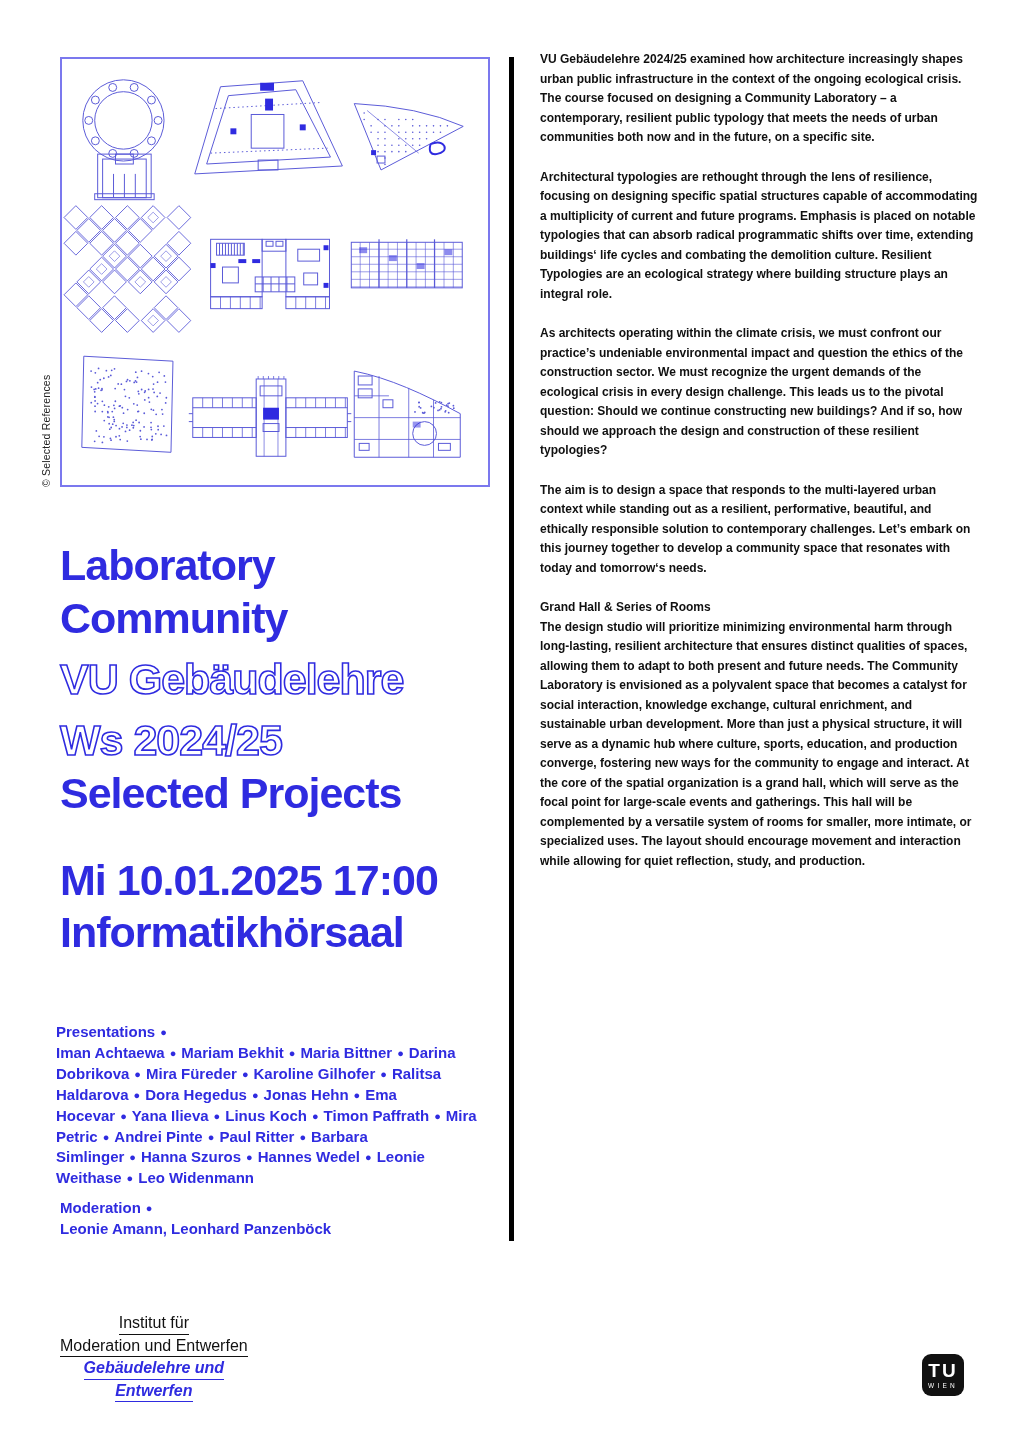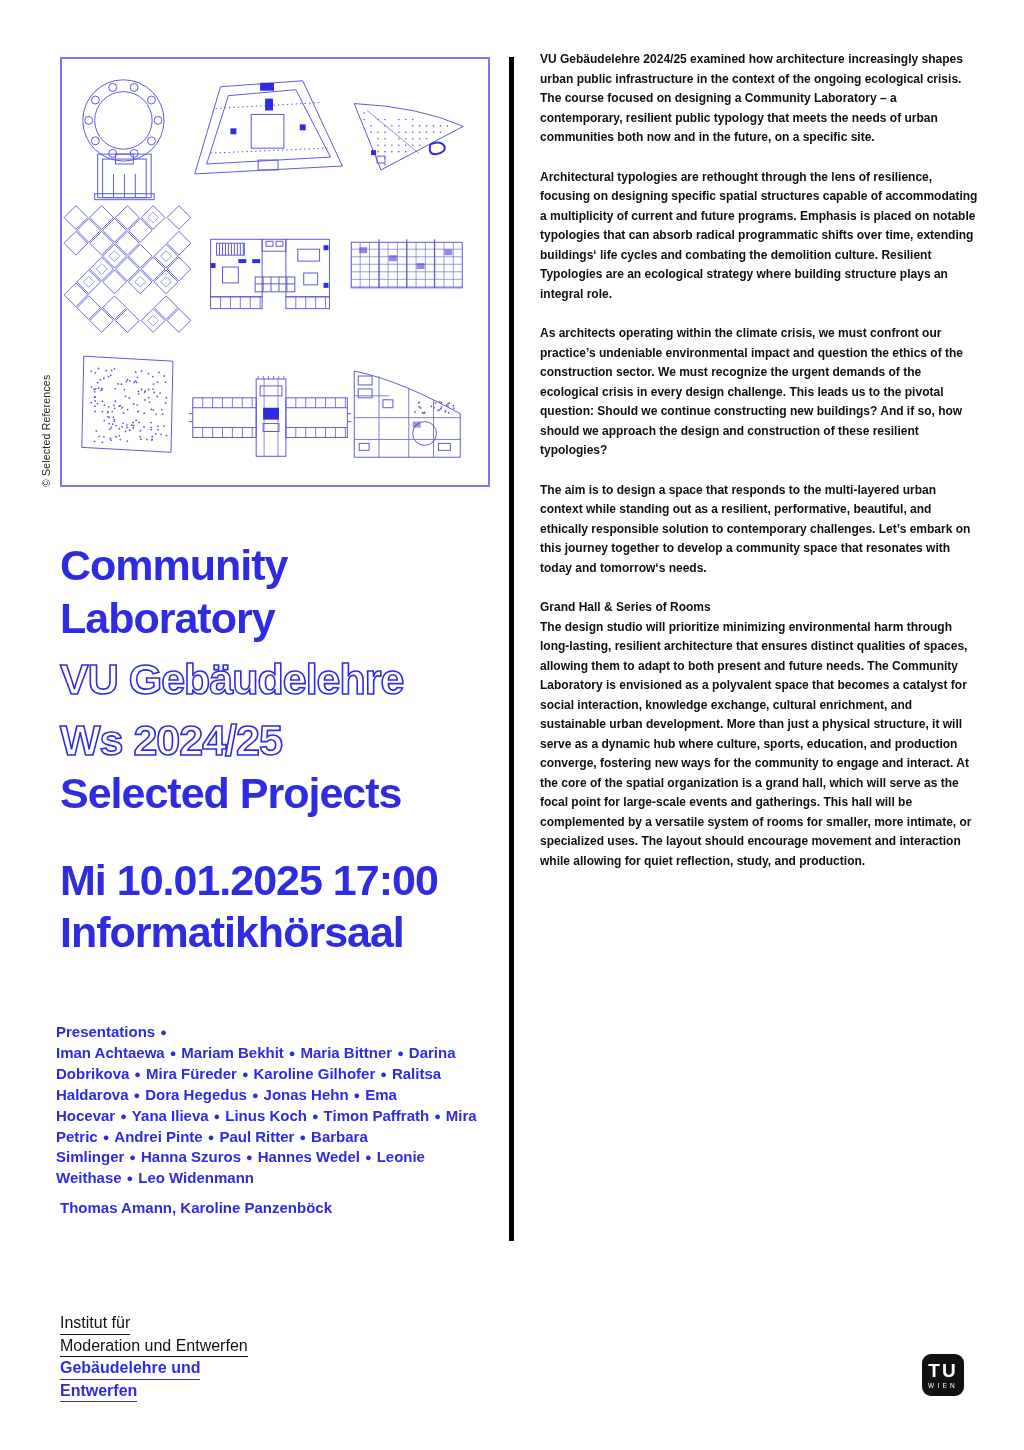--- a/index.html
+++ b/index.html
@@ -50,22 +50,22 @@
   .divider{position:absolute;left:509px;top:57px;width:5px;height:1184px;background:var(--bar);}
   .right-col{position:absolute;left:540px;top:50px;width:440px;
     font-weight:bold;font-size:12px;line-height:19.5px;color:var(--text);}
   .right-col .para{margin-bottom:20px;}
   .right-col .para:last-child{margin-bottom:0;}
   .section-heading{font-weight:bold;}
 
   
   .footer-institute{position:absolute;left:60px;top:1312px;font-size:16px;line-height:21.5px;color:#111;}
   .footer-institute .line{display:inline-block;border-bottom:1.5px solid currentColor;padding-bottom:0px;}
-  .footer-institute .row{line-height:21.5px;}
-  .footer-institute .dept{color:var(--accent);font-weight:bold;}
+  .footer-institute .row{line-height:21.5px;text-align:center;}
+  .footer-institute .dept{color:var(--accent);font-weight:bold;font-style:italic;}
   .tu-logo{position:absolute;left:921px;top:1353px;width:44px;height:44px;}
 </style>
 </head>
 <body>
 
 <div class="page">
 
   <div class="drawings-box">
     <svg viewBox="0 0 430 430" fill="none" stroke="#5a5ad8" stroke-width="1">
 
@@ -534,39 +534,40 @@
             <circle cx="390.9566358024691" cy="347.3548353909465" r="0.9" fill="#5a5ad8" stroke="none"></circle>
             <circle cx="366.15269204389574" cy="356.7691358024691" r="0.9" fill="#5a5ad8" stroke="none"></circle>
             <circle cx="360.3158264746228" cy="346.763683127572" r="0.9" fill="#5a5ad8" stroke="none"></circle>
           </g>
       </g>
     </svg>
   </div>
   <div class="caption-vert">© Selected References</div>
 
   <div class="title-block">
+    <div class="title-line">Laboratory</div>
     <div class="title-line">Community</div>
-    <div class="title-line">Laboratory</div>
     <div class="title-line outline">VU Gebäudelehre</div>
     <div class="title-line outline">Ws 2024/25</div>
     <div class="title-line">Selected Projects</div>
   </div>
 
   <div class="event-block">
     <div class="title-line">Mi 10.01.2025 17:00</div>
     <div class="title-line">Informatikhörsaal</div>
   </div>
 
   <div class="presentations">
     <div class="list-heading"><span>Presentations</span><span class="dot">●</span></div>
     <div class="names-flow"><span>Iman Achtaewa</span><span class="dot">●</span><span>Mariam Bekhit</span><span class="dot">●</span><span>Maria Bittner</span><span class="dot">●</span><span>Darina Dobrikova</span><span class="dot">●</span><span>Mira Füreder</span><span class="dot">●</span><span>Karoline Gilhofer</span><span class="dot">●</span><span>Ralitsa Haldarova</span><span class="dot">●</span><span>Dora Hegedus</span><span class="dot">●</span><span>Jonas Hehn</span><span class="dot">●</span><span>Ema Hocevar</span><span class="dot">●</span><span>Yana Ilieva</span><span class="dot">●</span><span>Linus Koch</span><span class="dot">●</span><span>Timon Paffrath</span><span class="dot">●</span><span>Mira Petric</span><span class="dot">●</span><span>Andrei Pinte</span><span class="dot">●</span><span>Paul Ritter</span><span class="dot">●</span><span>Barbara Simlinger</span><span class="dot">●</span><span>Hanna Szuros</span><span class="dot">●</span><span>Hannes Wedel</span><span class="dot">●</span><span>Leonie Weithase</span><span class="dot">●</span><span>Leo Widenmann</span></div>
   </div>
 
   <div class="moderation">
-    <div>Thomas Amann, Karoline Panzenböck</div>
+    <div class="list-heading"><span>Moderation</span><span class="dot">●</span></div>
+    <div>Leonie Amann, Leonhard Panzenböck</div>
   </div>
 
   <div class="divider"></div>
 
   <div class="right-col">
     <div class="para">VU Gebäudelehre 2024/25 examined how architecture increasingly shapes urban public infrastructure in the context of the ongoing ecological crisis. The course focused on designing a Community Laboratory – a contemporary, resilient public typology that meets the needs of urban communities both now and in the future, on a specific site.</div>
     <div class="para">Architectural typologies are rethought through the lens of resilience, focusing on designing specific spatial structures capable of accommodating a multiplicity of current and future programs. Emphasis is placed on notable typologies that can absorb radical programmatic shifts over time, extending buildings‘ life cycles and combating the demolition culture. Resilient Typologies are an ecological strategy where building structure plays an integral role.</div>
     <div class="para">As architects operating within the climate crisis, we must confront our practice’s undeniable environmental impact and question the ethics of the construction sector. We must recognize the urgent demands of the ecological crisis in every design challenge. This leads us to the pivotal question: Should we continue constructing new buildings? And if so, how should we approach the design and construction of these resilient typologies?</div>
     <div class="para">The aim is to design a space that responds to the multi-layered urban context while standing out as a resilient, performative, beautiful, and ethically responsible solution to contemporary challenges. Let’s embark on this journey together to develop a community space that resonates with today and tomorrow‘s needs.</div>
     <div class="para">

